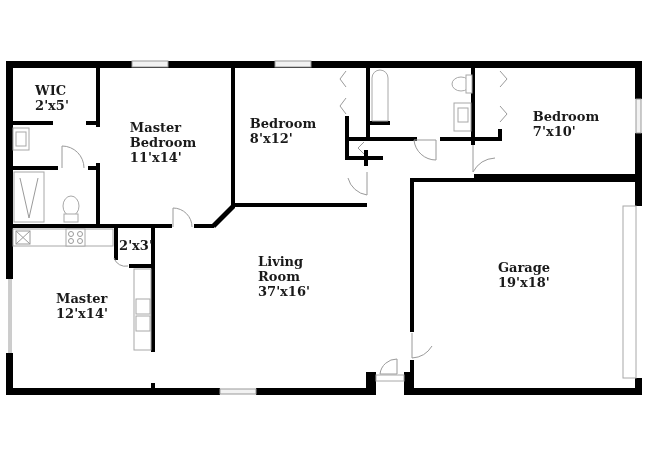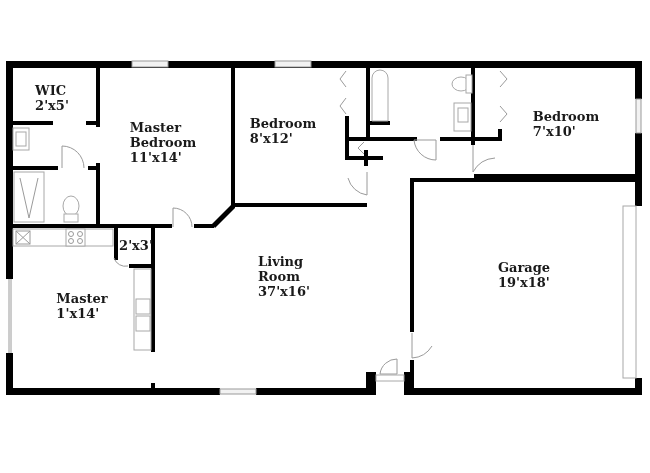--- a/index.html
+++ b/index.html
@@ -190,21 +190,21 @@
   <span>Bedroom</span>
   <span>7'x10'</span>
 </div>
 
 <div class="label" style="left:136px; top:238px;">
   <span>2'x3'</span>
 </div>
 
 <div class="label" style="left:82px; top:291px;">
   <span>Master</span>
-  <span>1'x14'</span>
+  <span>12'x14'</span>
 </div>
 
 <div class="label" style="left:284px; top:254px;">
   <span>Living</span>
   <span>Room</span>
   <span>37'x16'</span>
 </div>
 
 <div class="label" style="left:524px; top:260px;">
   <span>Garage</span>

